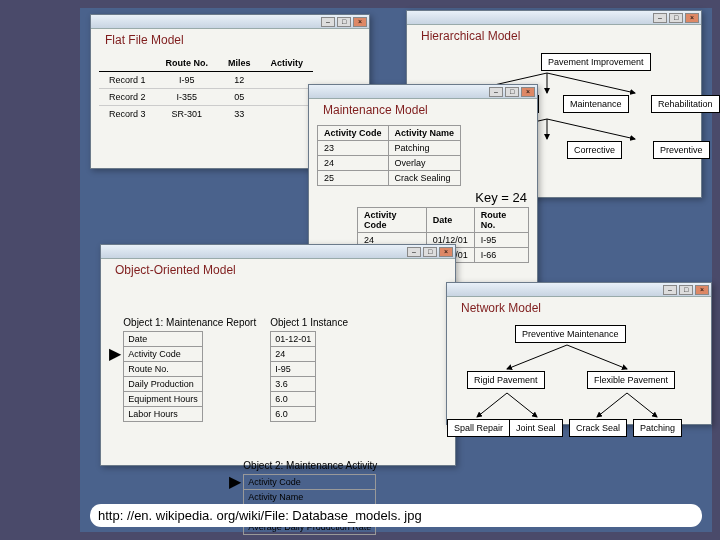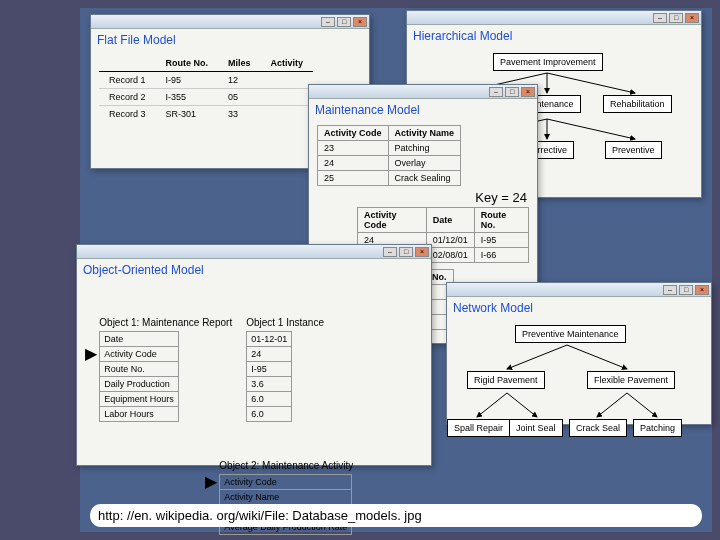--- a/index.html
+++ b/index.html
@@ -3,43 +3,43 @@
 <meta charset="utf-8">
 <style>
   * { box-sizing: border-box; margin: 0; padding: 0; }
   body { width: 720px; height: 540px; font-family: Arial, sans-serif; background: #4a4a6a; position: relative; overflow: hidden; }
   .slide { position: absolute; left: 80px; top: 8px; width: 632px; height: 524px; background: #4a628c; }
   .caption { position: absolute; left: 90px; top: 504px; width: 612px; background: #fff; font-size: 13px; padding: 4px 8px; color: #000; border-radius: 11px; }
   .win { position: absolute; background: #f4f4f0; border: 1px solid #6b7a8a; box-shadow: 2px 2px 6px rgba(0,0,0,0.3); font-size: 10px; }
   .titlebar { display: flex; justify-content: flex-end; gap: 2px; align-items: center; height: 14px; background: linear-gradient(#e8f0f8,#c8d4e2); border-bottom: 1px solid #9aa; padding: 0 2px; }
   .tbtn { width: 14px; height: 10px; border: 1px solid #888; background: #ddd; font-size: 7px; line-height: 8px; text-align: center; }
   .tbtn.close { background: #d86; }
-  .wintitle { font-size: 12px; font-weight: 400; color: #1d4ed8; padding: 4px 6px; }
+  .wintitle { font-size: 12px; font-weight: 400; color: #7f1d1d; padding: 4px 6px; margin-left: 8px; }
   .content { padding: 4px 8px 8px; }
   table { border-collapse: collapse; font-size: 9px; }
   th, td { padding: 2px 6px; text-align: left; }
   th { border-bottom: 1px solid #000; font-weight: bold; }
   .flat th, .flat td { padding: 3px 10px; }
-  .flat td { border-top: 1px solid #ccc; }
+  .flat td { border-top: 1px solid #ccc; text-align: center; }
   .rel table.t1 { border: 1px solid #000; }
   .rel table.t1 th, .rel table.t1 td { border: 1px solid #999; }
   .rel .key { font-size: 13px; margin: 4px 2px 2px; }
   
   .w-flat { left: 90px; top: 14px; width: 280px; height: 155px; }
   
   .w-rel { left: 308px; top: 84px; width: 230px; height: 260px; }
   
   .w-hier { left: 406px; top: 10px; width: 296px; height: 188px; }
   
-  .w-oo { left: 76px; top: 244px; width: 356px; height: 222px; }
+  .w-oo { left: 100px; top: 244px; width: 356px; height: 222px; }
   
   .w-net { left: 446px; top: 282px; width: 266px; height: 143px; }
   .box { border: 1px solid #000; background: #fff; padding: 3px 6px; font-size: 9px; text-align: center; display: inline-block; }
   .hier { position: relative; height: 140px; }
-  .hier .box { position: absolute; }
+  .hier .box { position: absolute; margin-left: 48px; }
   .net { position: relative; height: 150px; }
   .net .box { position: absolute; }
   svg.lines { position: absolute; top: 0; left: 0; pointer-events: none; }
   .oo-cols { display: flex; gap: 14px; font-size: 9px; }
   .oo-head { font-size: 10px; margin-bottom: 3px; margin-top: 32px; }
   .oo-tbl { border: 1px solid #000; }
   .oo-tbl td { border: 1px solid #999; padding: 2px 4px; }
   .oo-arrow { font-size: 16px; line-height: 1; margin-right: 2px; align-self: center; }
 </style>
 </head>

